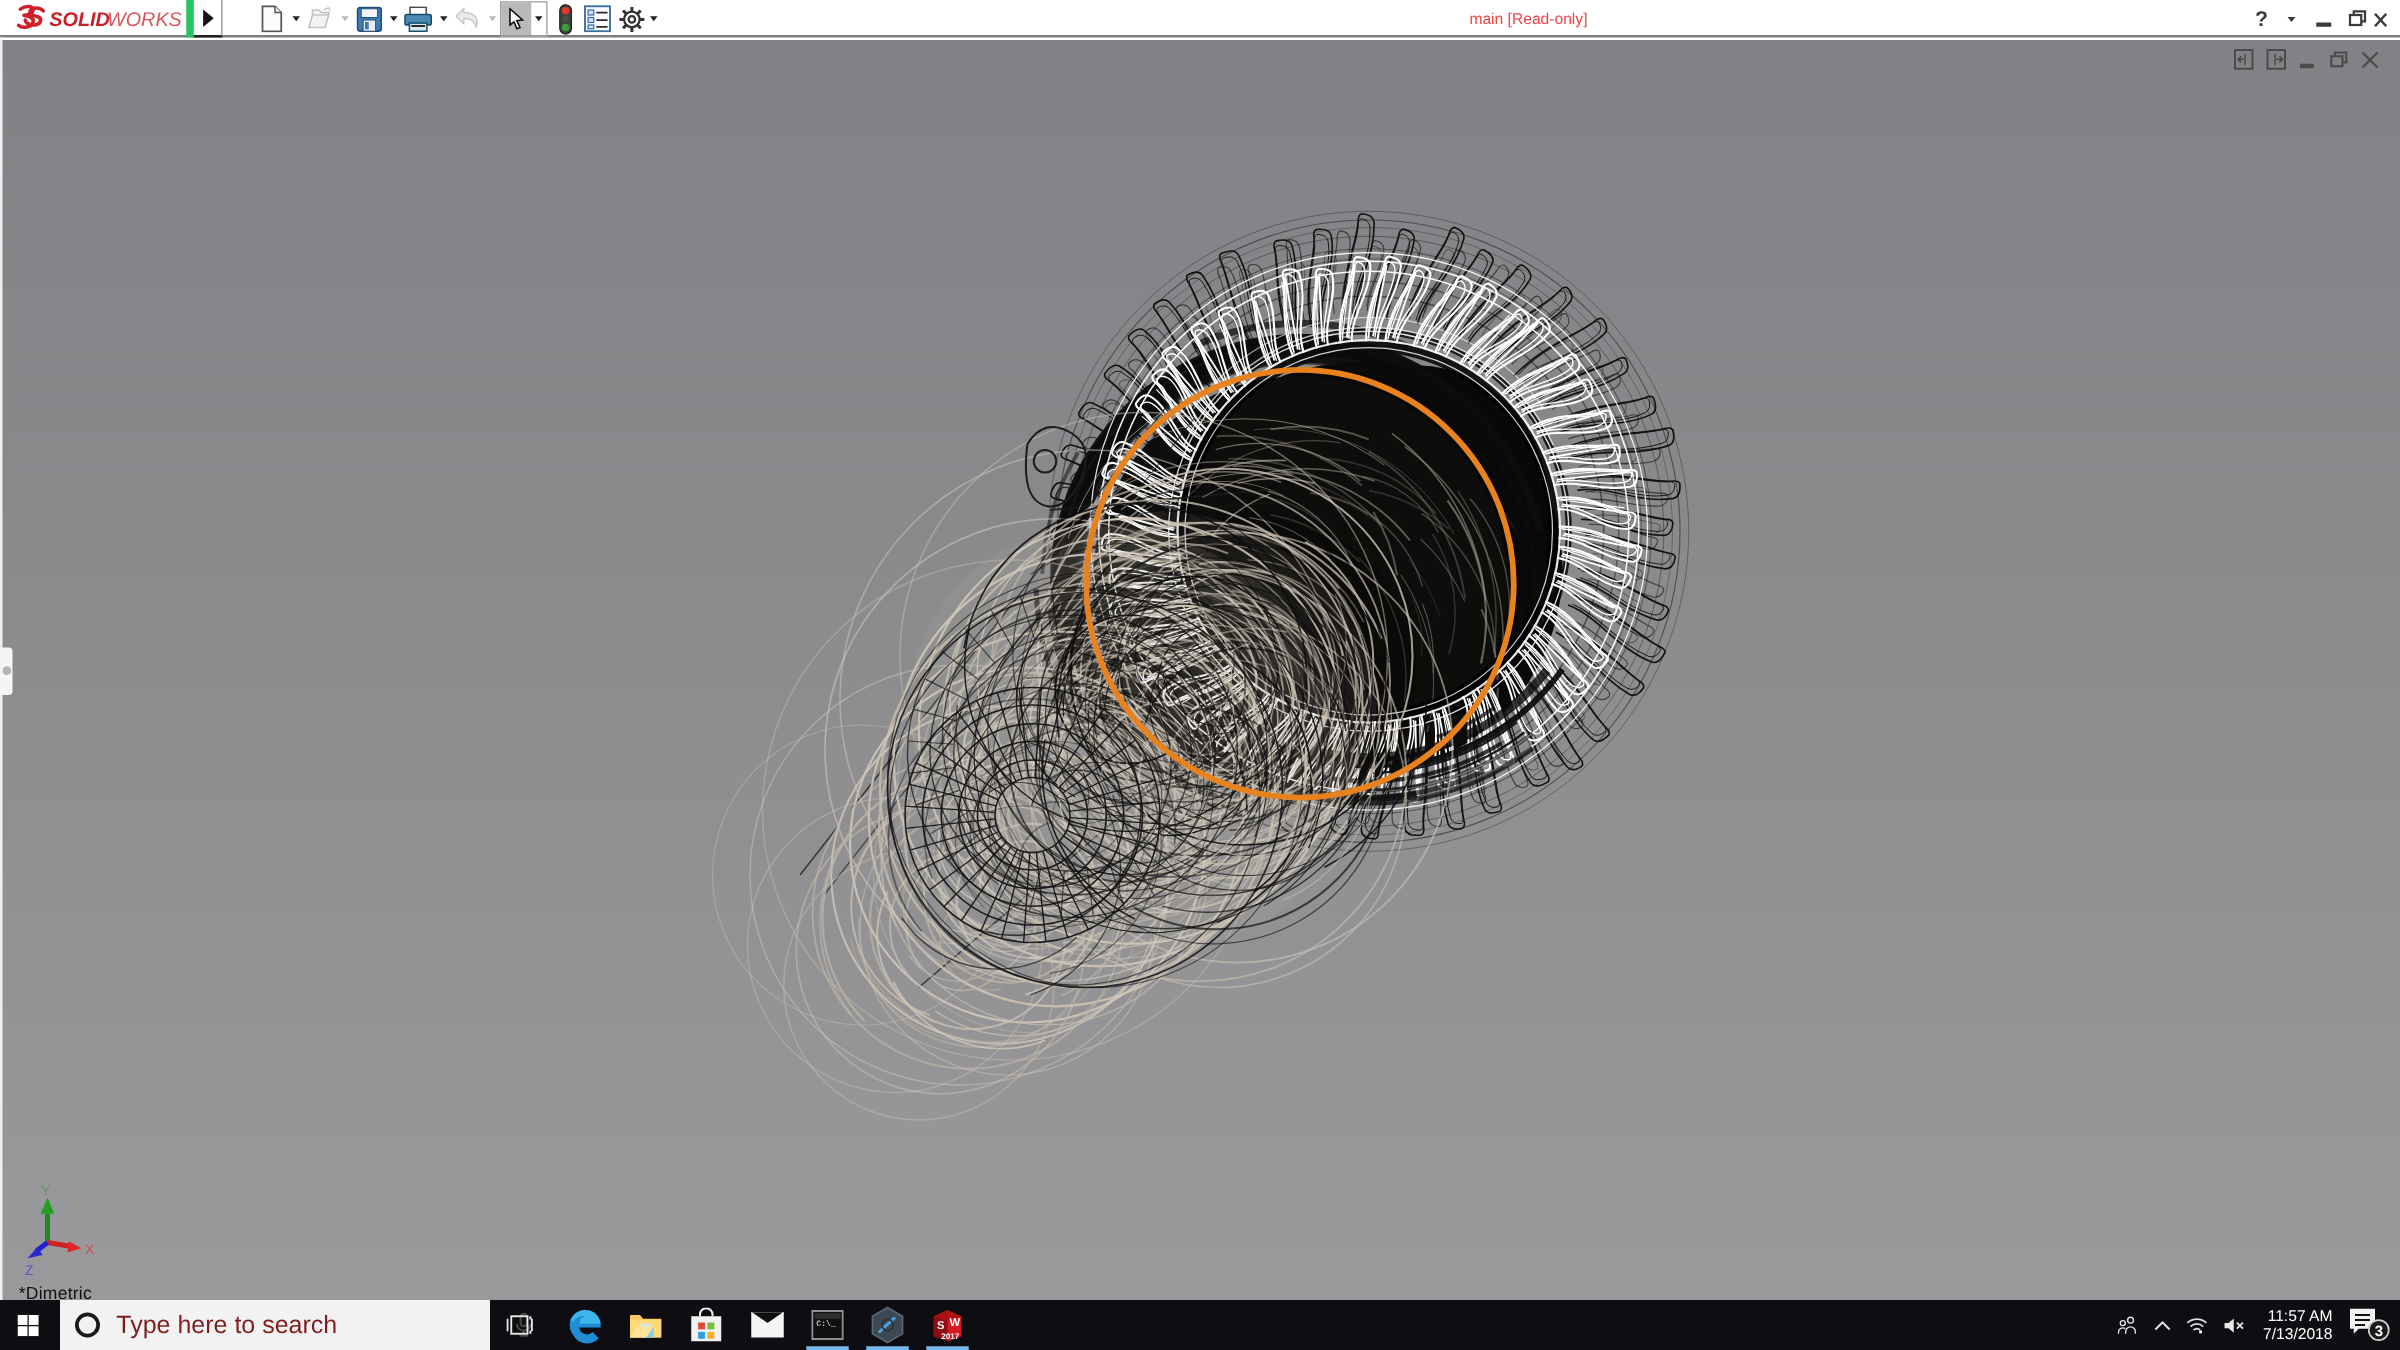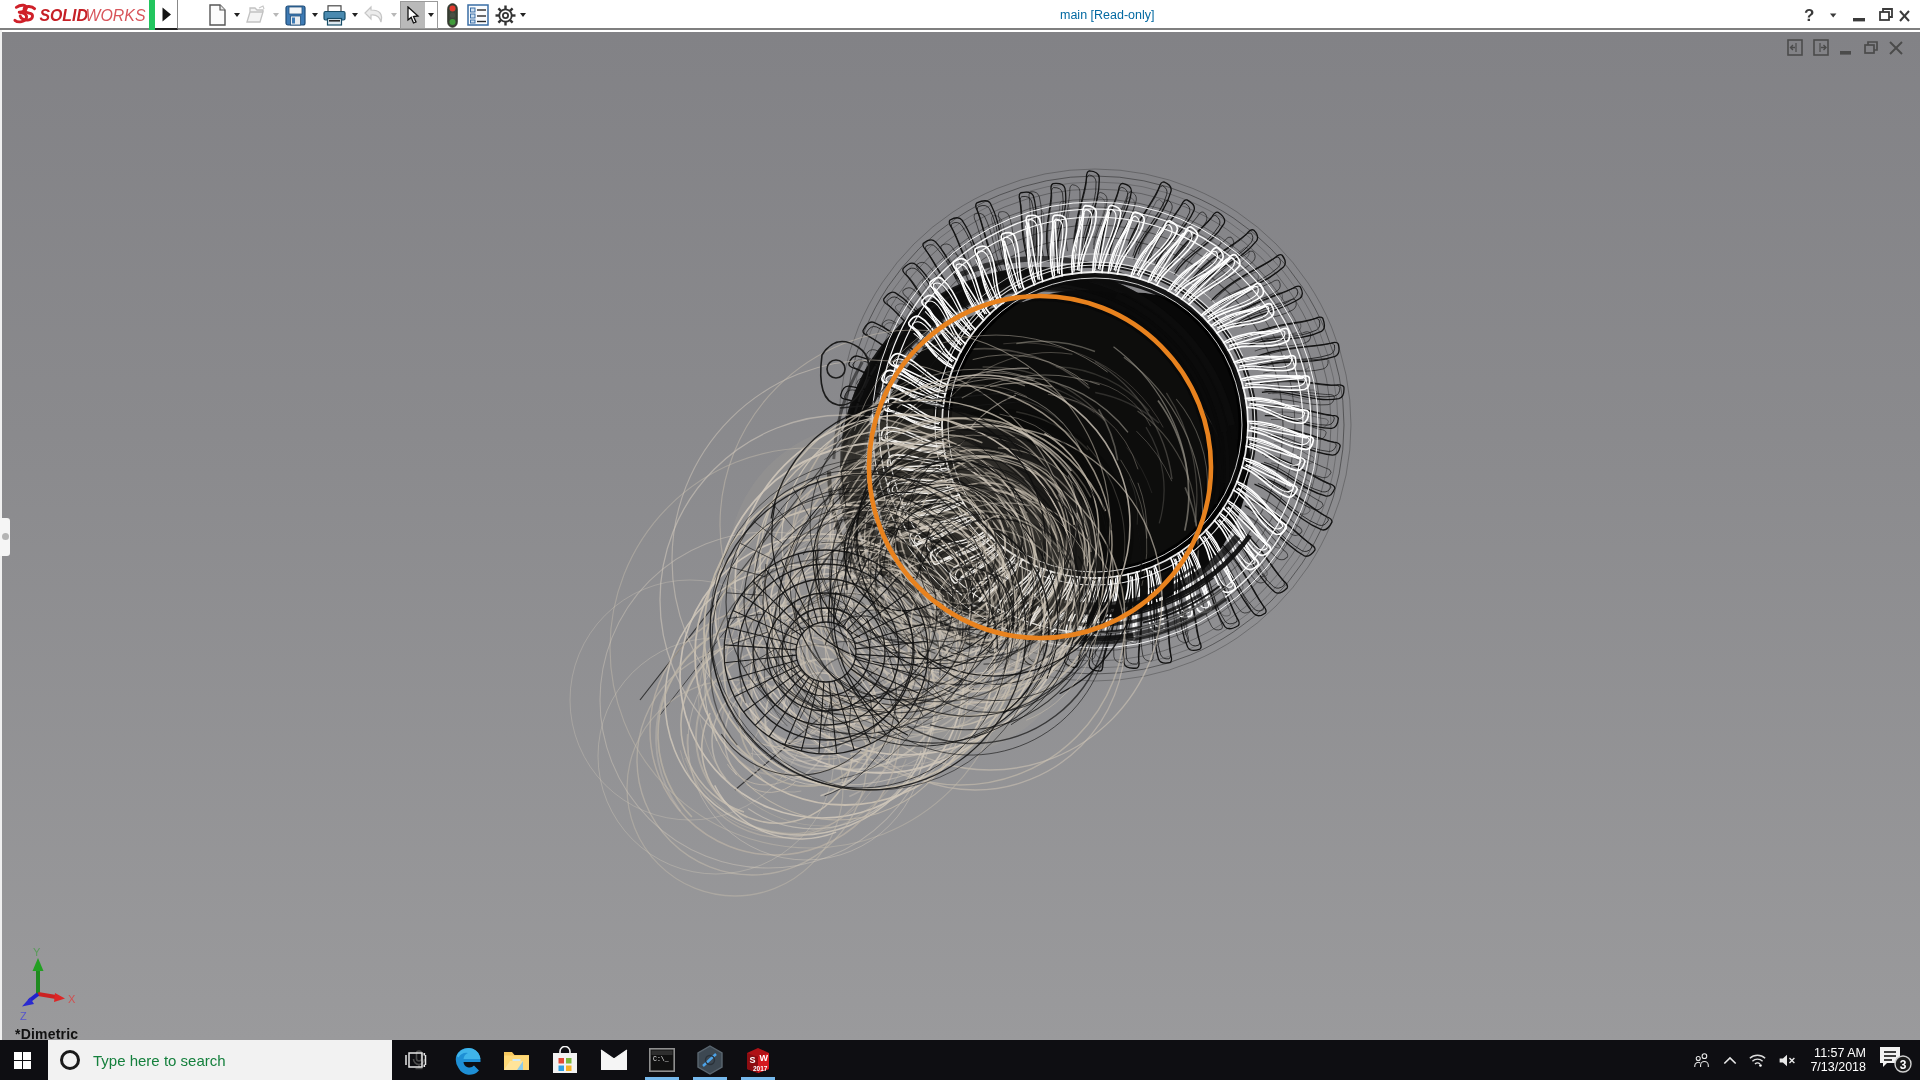--- a/index.html
+++ b/index.html
@@ -1,30 +1,30 @@
 <!DOCTYPE html>
 <html><head><meta charset="utf-8"><style>
 *{margin:0;padding:0;box-sizing:border-box}
 html,body{width:1920px;height:1080px;overflow:hidden;font-family:"Liberation Sans",sans-serif}
 #titlebar{position:absolute;left:0;top:0;width:1920px;height:30px;background:#fff;border-bottom:2px solid #7f7f7f}
 #logo{position:absolute;left:0;top:0;width:155px;height:30px;display:flex;align-items:center;border-right:6px solid #22c55e}
 #flyout{position:absolute;left:155px;top:0;width:23px;height:30px;border-right:1px solid #888;border-bottom:2px solid #222;display:flex;align-items:center;justify-content:center}
 .tbtn{position:absolute;top:2px;height:26px;display:flex;align-items:center;justify-content:center}
 .darr{width:0;height:0;border-left:3.5px solid transparent;border-right:3.5px solid transparent;border-top:4px solid #222;display:inline-block}
 .darr.g{border-top-color:#b8b8b8}
-#wtitle{position:absolute;left:1060px;top:8px;width:210px;text-align:left;font-size:12.5px;color:#0369a1}
+#wtitle{position:absolute;left:1060px;top:8px;width:210px;text-align:right;font-size:12.5px;color:#ef4444}
 #winctl{position:absolute;right:10px;top:0;height:30px;display:flex;align-items:center;gap:0}
 #viewport{position:absolute;left:0;top:32px;width:1920px;height:1008px;background:linear-gradient(#828286 0%,#8a8a8d 40%,#9a9a9c 100%);overflow:hidden}
 #leftstrip{position:absolute;left:0;top:30px;width:2px;height:1010px;background:#f0f0f0}
 #lefttab{position:absolute;left:0;top:518px;width:10px;height:38px;background:#f5f5f5;border-radius:0 3px 3px 0}
 #lefttab:after{content:"";position:absolute;left:2px;top:15px;width:7px;height:7px;border-radius:50%;background:#b5b5b5}
-#dimetric{position:absolute;left:15px;top:1026px;font-size:14px;color:#111;font-weight:700;letter-spacing:0.2px}
+#dimetric{position:absolute;left:15px;top:1026px;font-size:14px;color:#111;font-weight:400;letter-spacing:0.2px}
 #taskbar{position:absolute;left:0;top:1040px;width:1920px;height:40px;background:#0e0e12}
 #searchbox{position:absolute;left:48px;top:1040px;width:344px;height:40px;background:#f2f2f2;display:flex;align-items:center}
-#searchbox .stext{font-size:15px;color:#15803d;margin-left:12px}
+#searchbox .stext{font-size:20px;color:#7f1d1d;margin-left:12px}
 .tbicon{position:absolute;top:1040px;width:44px;height:40px;display:flex;align-items:center;justify-content:center}
 .uline{position:absolute;top:1077px;height:3px;background:#76b9ed}
 #tray{position:absolute;top:1040px;right:0;height:40px;display:flex;align-items:center;color:#fff}
 #clock{font-size:12.5px;color:#fff;text-align:right;line-height:14px;margin:0 10px 0 8px}
 svg{display:block}
 </style></head>
 <body>
 
 <div id="titlebar"></div>
 <div id="logo">

